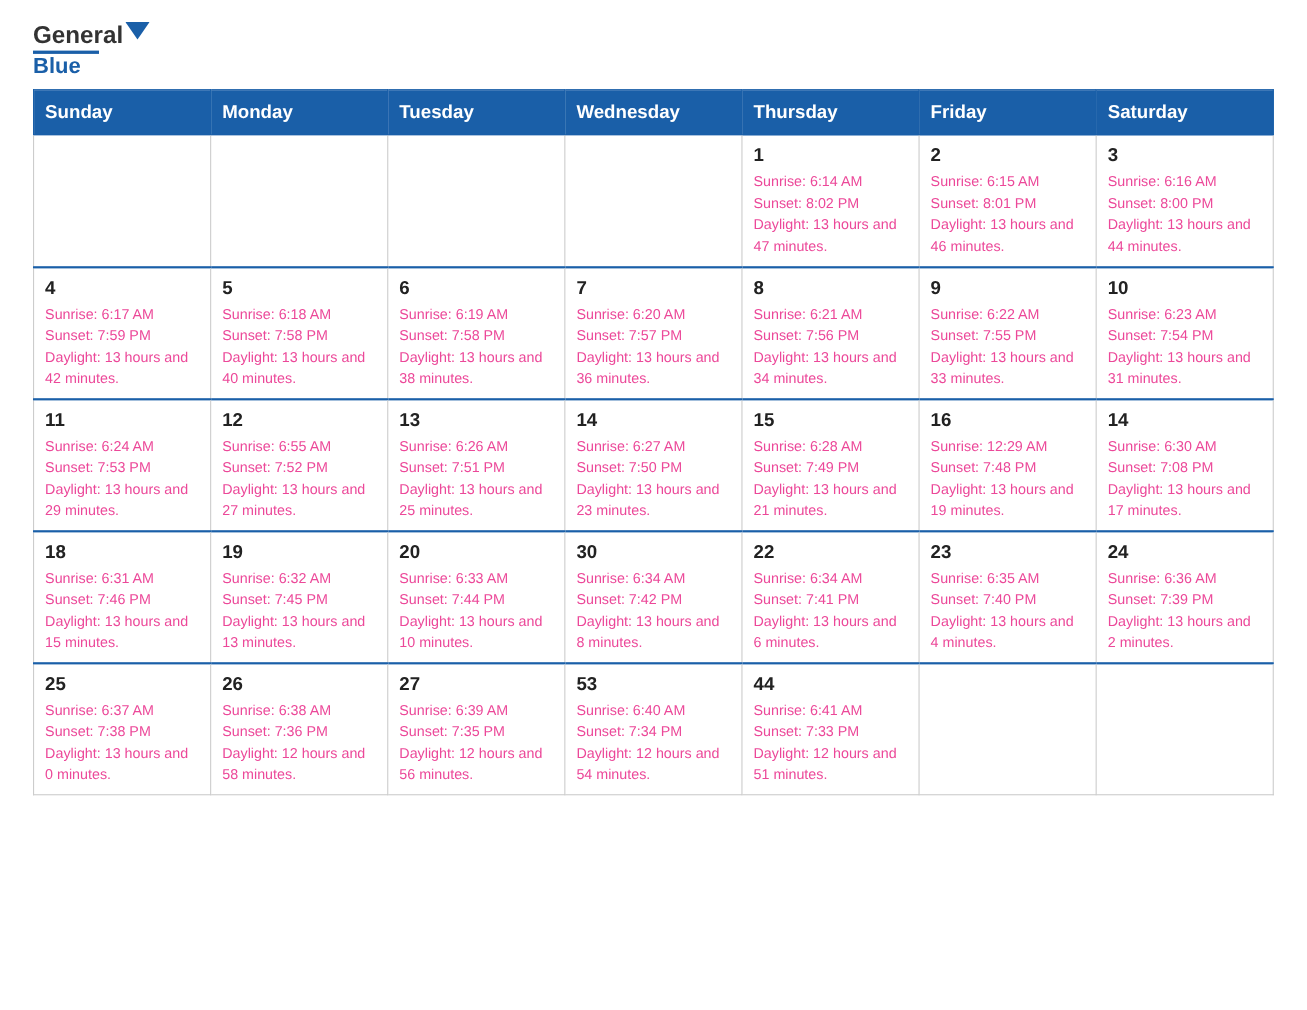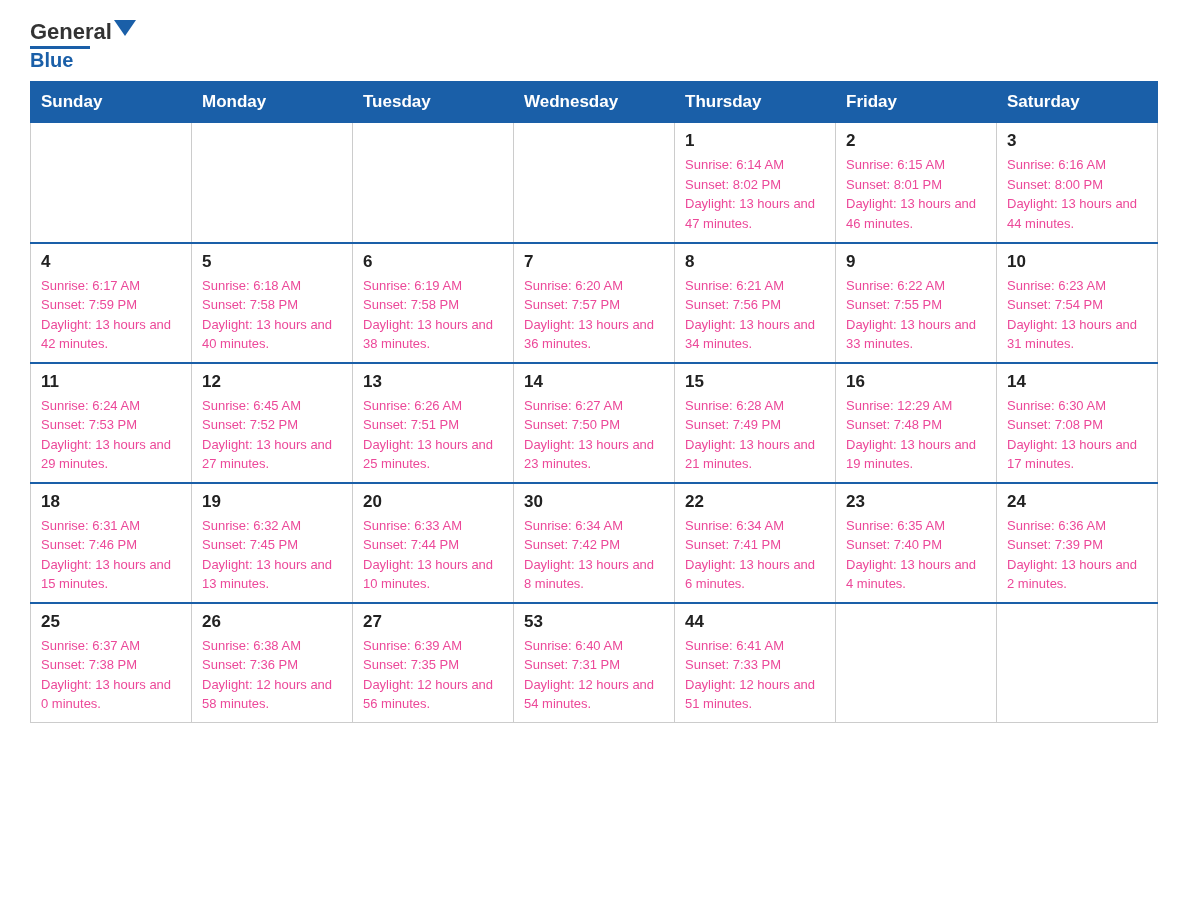--- a/index.html
+++ b/index.html
@@ -202,21 +202,21 @@
       <tr>
         <td>
           <span class="day-number">11</span>
           <div class="day-info">Sunrise: 6:24 AM
 Sunset: 7:53 PM
 Daylight: 13 hours
 and 29 minutes.</div>
         </td>
         <td>
           <span class="day-number">12</span>
-          <div class="day-info">Sunrise: 6:45 AM
+          <div class="day-info">Sunrise: 6:55 AM
 Sunset: 7:52 PM
 Daylight: 13 hours
 and 27 minutes.</div>
         </td>
         <td>
           <span class="day-number">13</span>
           <div class="day-info">Sunrise: 6:26 AM
 Sunset: 7:51 PM
 Daylight: 13 hours
 and 25 minutes.</div>
@@ -319,21 +319,21 @@
         <td>
           <span class="day-number">27</span>
           <div class="day-info">Sunrise: 6:39 AM
 Sunset: 7:35 PM
 Daylight: 12 hours
 and 56 minutes.</div>
         </td>
         <td>
           <span class="day-number">53</span>
           <div class="day-info">Sunrise: 6:40 AM
-Sunset: 7:31 PM
+Sunset: 7:34 PM
 Daylight: 12 hours
 and 54 minutes.</div>
         </td>
         <td>
           <span class="day-number">44</span>
           <div class="day-info">Sunrise: 6:41 AM
 Sunset: 7:33 PM
 Daylight: 12 hours
 and 51 minutes.</div>
         </td>

